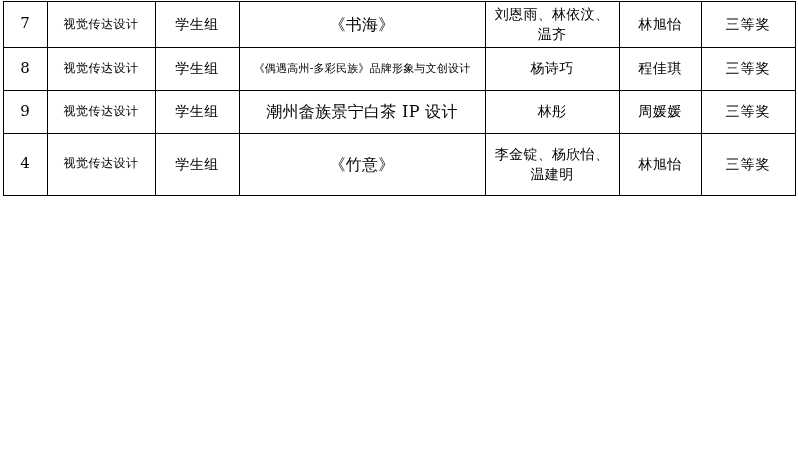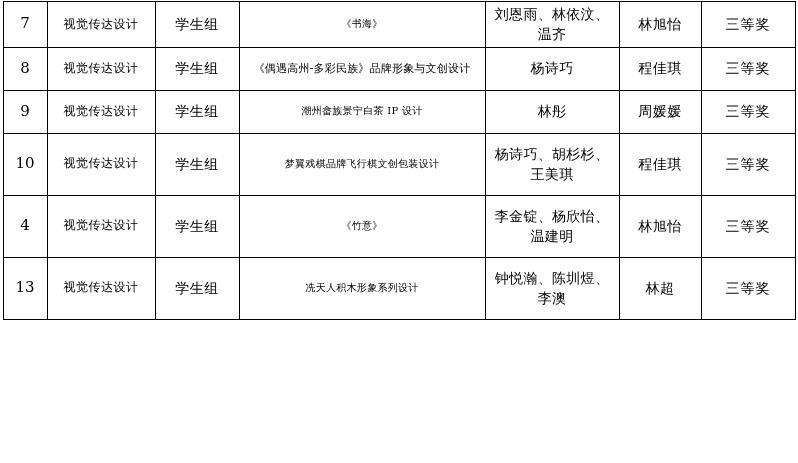--- a/index.html
+++ b/index.html
@@ -49,21 +49,21 @@
   }
   .cell-cat {
     font-size: 12px;
     letter-spacing: 0.5px;
   }
   .cell-grp {
     font-size: 14px;
     letter-spacing: 0.5px;
   }
   .cell-title {
-    font-size: 10px;
+    font-size: 16px;
     letter-spacing: 0.3px;
   }
   .cell-title.small {
     font-size: 11px;
     letter-spacing: 0.2px;
   }
   .cell-auth {
     font-size: 14px;
     letter-spacing: 0.3px;
   }
@@ -114,41 +114,23 @@
         <tr class="row-1line">
           <td class="cell-no">9</td>
           <td class="cell-cat">视觉传达设计</td>
           <td class="cell-grp">学生组</td>
           <td class="cell-title">潮州畲族景宁白茶 IP 设计</td>
           <td class="cell-auth">林彤</td>
           <td class="cell-adv">周媛媛</td>
           <td class="cell-prize">三等奖</td>
         </tr>
         <tr class="row-2line">
-          <td class="cell-no">10</td>
-          <td class="cell-cat">视觉传达设计</td>
-          <td class="cell-grp">学生组</td>
-          <td class="cell-title">梦翼戏棋品牌飞行棋文创包装设计</td>
-          <td class="cell-auth">杨诗巧、胡杉杉、王美琪</td>
-          <td class="cell-adv">程佳琪</td>
-          <td class="cell-prize">三等奖</td>
-        </tr>
-        <tr class="row-2line">
           <td class="cell-no">4</td>
           <td class="cell-cat">视觉传达设计</td>
           <td class="cell-grp">学生组</td>
           <td class="cell-title">《竹意》</td>
           <td class="cell-auth">李金锭、杨欣怡、温建明</td>
           <td class="cell-adv">林旭怡</td>
           <td class="cell-prize">三等奖</td>
         </tr>
-        <tr class="row-2line">
-          <td class="cell-no">13</td>
-          <td class="cell-cat">视觉传达设计</td>
-          <td class="cell-grp">学生组</td>
-          <td class="cell-title">冼天人积木形象系列设计</td>
-          <td class="cell-auth">钟悦瀚、陈圳煜、李澳</td>
-          <td class="cell-adv">林超</td>
-          <td class="cell-prize">三等奖</td>
-        </tr>
       </tbody>
   </table>
 </div>
 
 </body></html>

